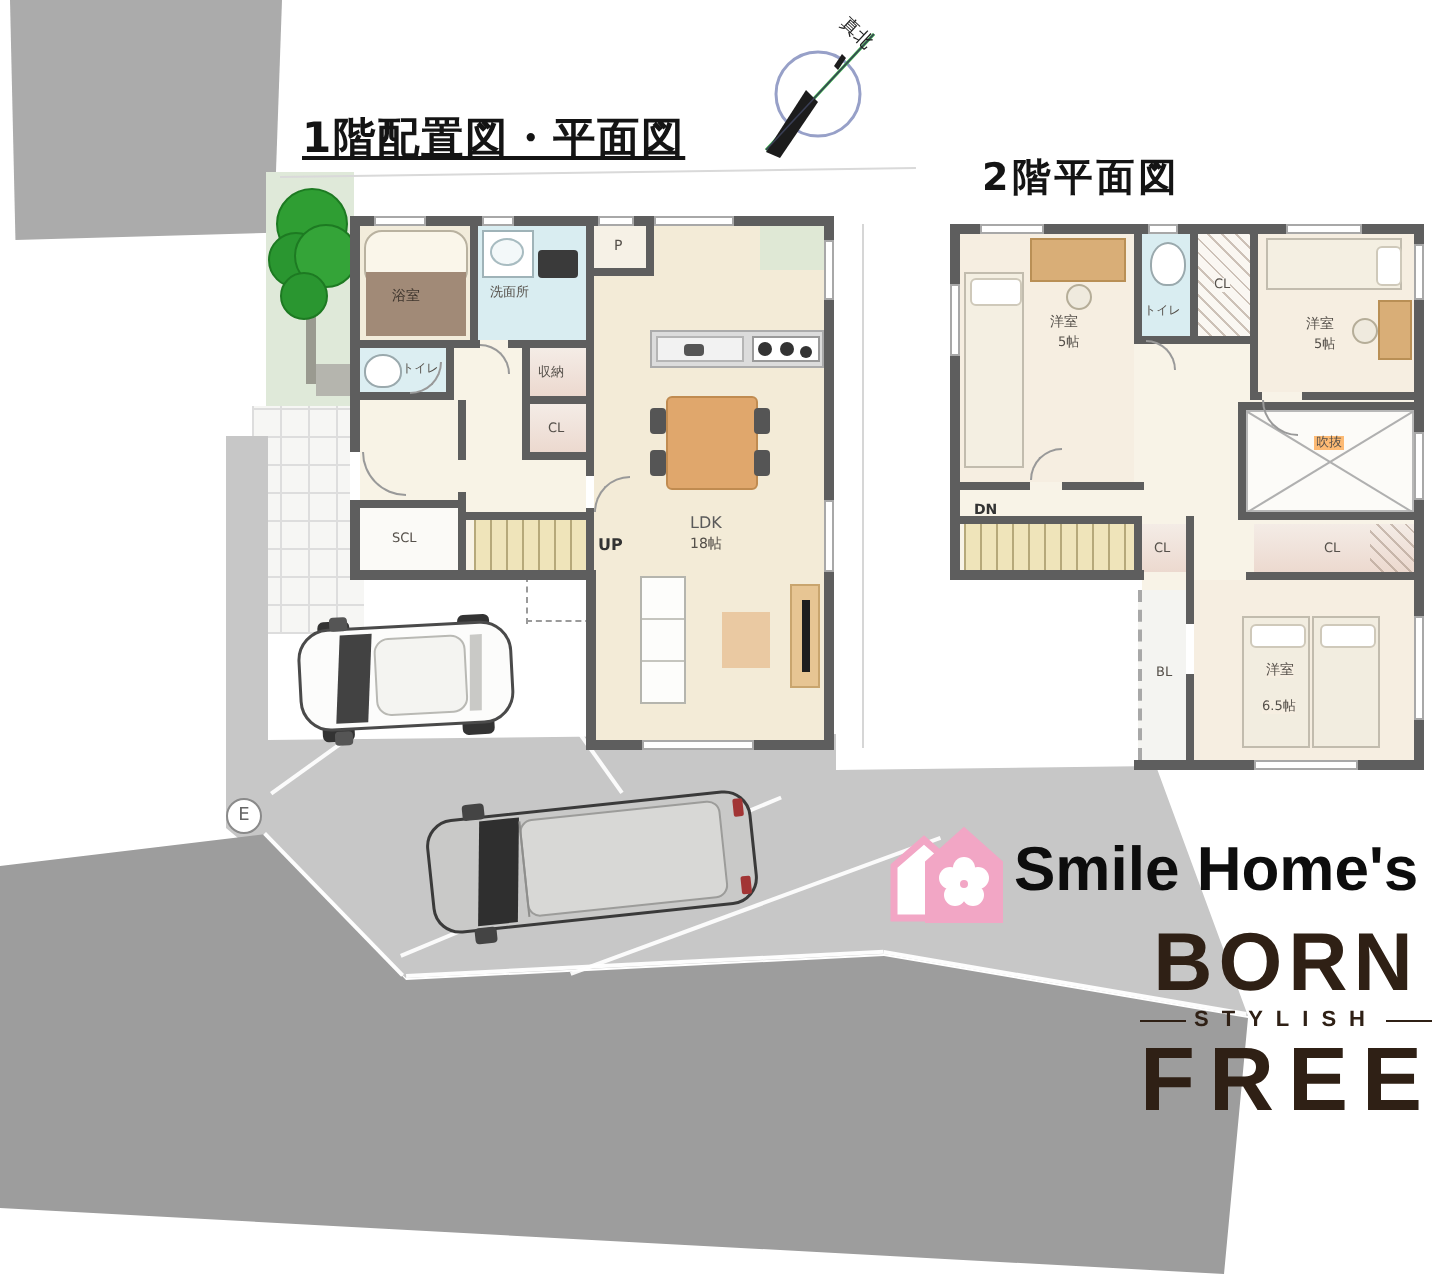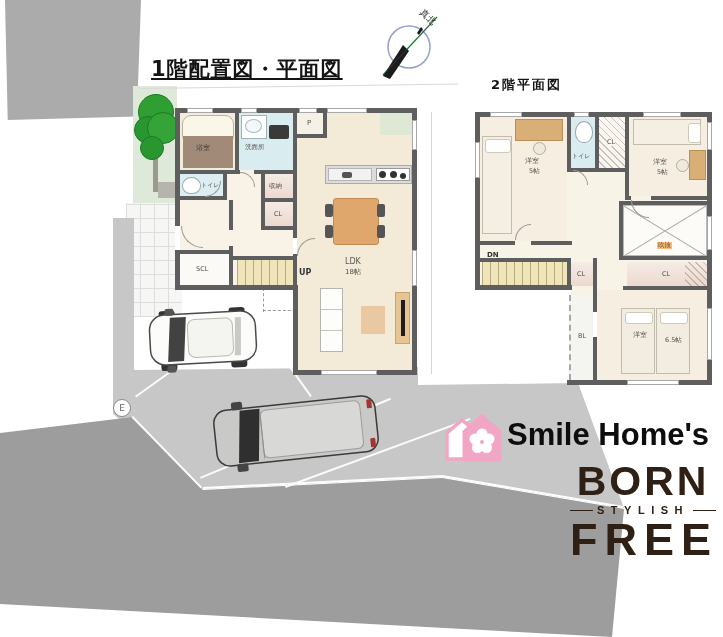--- a/index.html
+++ b/index.html
@@ -91,21 +91,21 @@
       <rect x="57" y="19" width="100" height="48" rx="6" fill="#d8d8d6" stroke="#9c9c9a" stroke-width="1"></rect>
       <rect x="164" y="19" width="5" height="9" rx="1" fill="#a23535"></rect>
       <rect x="164" y="58" width="5" height="9" rx="1" fill="#a23535"></rect>
       <rect x="29" y="8" width="11" height="8" rx="2" fill="#444"></rect>
       <rect x="29" y="70" width="11" height="8" rx="2" fill="#444"></rect>
       <line x1="57" y1="19" x2="57" y2="67" stroke="#8e8e8c" stroke-width="1"></line>
     </g>
   </svg>
 
   <div class="ttl" style="left:151px;top:55px;font-size:21px;letter-spacing:1px;text-decoration:underline;">1階配置図・平面図</div>
-  <div class="ttl" style="left:491px;top:76px;font-size:13px;letter-spacing:2px;text-align:right;">2階平面図</div>
+  <div class="ttl" style="left:491px;top:76px;font-size:19px;letter-spacing:2px;text-align:right;">2階平面図</div>
 
   <svg class="abs" style="left:375px;top:3px;" width="75" height="82" viewBox="0 0 75 82">
     <circle cx="34" cy="44" r="21" fill="none" stroke="#97a0c8" stroke-width="1.5"></circle>
     <line x1="8" y1="72" x2="62" y2="14" stroke="#39b54a" stroke-width="1.5"></line>
     <polygon points="8,73 28,42 34,48 15,76" fill="#1c1c1c"></polygon>
     <line x1="8" y1="72" x2="62" y2="14" stroke="#3a3f55" stroke-width="0.8"></line>
     <polygon points="42,30 46,24 48,26 44,32" fill="#1c1c1c"></polygon>
   </svg>
   <div class="lbl" style="left:424px;top:8px;font-size:9px;color:#222;transform:rotate(43deg);transform-origin:0 0;">真北</div>
 
@@ -249,21 +249,21 @@
       </div>
       <div class="abs" style="left:60px;top:33px;width:17px;height:30px;background:#d9ae77;border:1px solid #b98f55;box-sizing:border-box;"></div>
       <div class="abs" style="left:47px;top:42px;width:11px;height:11px;background:#efeade;border:1px solid #b5ad98;border-radius:50%;"></div>
       <div class="lbl" style="left:24px;top:42px;">洋室</div>
       <div class="lbl" style="left:28px;top:52px;font-size:6.5px;">5帖</div>
     </div>
 
     <div class="room" style="left:148px;top:93px;width:84px;height:51px;background:#fcfbf8;border:1px solid #b8b8b8;">
       <div class="xline" style="width:98px;transform:translate(-50%,-50%) rotate(31.3deg);"></div>
       <div class="xline" style="width:98px;transform:translate(-50%,-50%) rotate(-31.3deg);"></div>
-      <div class="lbl" style="left:33px;top:36px;font-size:6.5px;background:#fdba74;padding:0 1px;">吹抜</div>
+      <div class="lbl" style="left:33px;top:12px;font-size:6.5px;background:#fdba74;padding:0 1px;">吹抜</div>
     </div>
 
     <div class="lbl" style="left:12px;top:140px;font-size:7px;font-weight:bold;color:#333;">DN</div>
     <div class="room stairs" style="left:7px;top:150px;width:85px;height:23px;"></div>
 
     <div class="room" style="left:96px;top:150px;width:22px;height:24px;background:linear-gradient(180deg,#f4ece6,#ecd9cf);">
       <div class="lbl" style="left:6px;top:9px;font-size:6.5px;">CL</div>
     </div>
 
     <div class="room" style="left:152px;top:150px;width:80px;height:24px;background:linear-gradient(180deg,#f4ece6,#ecd9cf);">
@@ -278,21 +278,21 @@
     </div>
 
     <div class="room" style="left:122px;top:178px;width:110px;height:90px;background:#f6eee1;">
       <div class="abs" style="left:24px;top:18px;width:34px;height:66px;background:#f2ede0;border:1px solid #c2bcae;box-sizing:border-box;">
         <div class="abs" style="left:3px;top:3px;width:26px;height:10px;background:#fff;border:1px solid #cfc9ba;border-radius:3px;"></div>
       </div>
       <div class="abs" style="left:59px;top:18px;width:34px;height:66px;background:#f2ede0;border:1px solid #c2bcae;box-sizing:border-box;">
         <div class="abs" style="left:3px;top:3px;width:26px;height:10px;background:#fff;border:1px solid #cfc9ba;border-radius:3px;"></div>
       </div>
       <div class="lbl" style="left:36px;top:42px;background:rgba(246,238,225,.8);">洋室</div>
-      <div class="lbl" style="left:34px;top:47px;font-size:6.5px;background:rgba(246,238,225,.8);margin-left:34px;">6.5帖</div>
+      <div class="lbl" style="left:34px;top:60px;font-size:6.5px;background:rgba(246,238,225,.8);">6.5帖</div>
     </div>
 
     <div class="wall" style="left:0;top:0;width:237px;height:5px;"></div>
     <div class="wall" style="left:0;top:0;width:5px;height:178px;"></div>
     <div class="wall" style="left:232px;top:0;width:5px;height:273px;"></div>
     <div class="wall" style="left:0;top:173px;width:97px;height:5px;"></div>
     <div class="wall" style="left:92px;top:268px;width:145px;height:5px;"></div>
 
     <div class="wall" style="left:92px;top:5px;width:4px;height:53px;"></div>
     <div class="wall" style="left:120px;top:5px;width:4px;height:53px;"></div>

